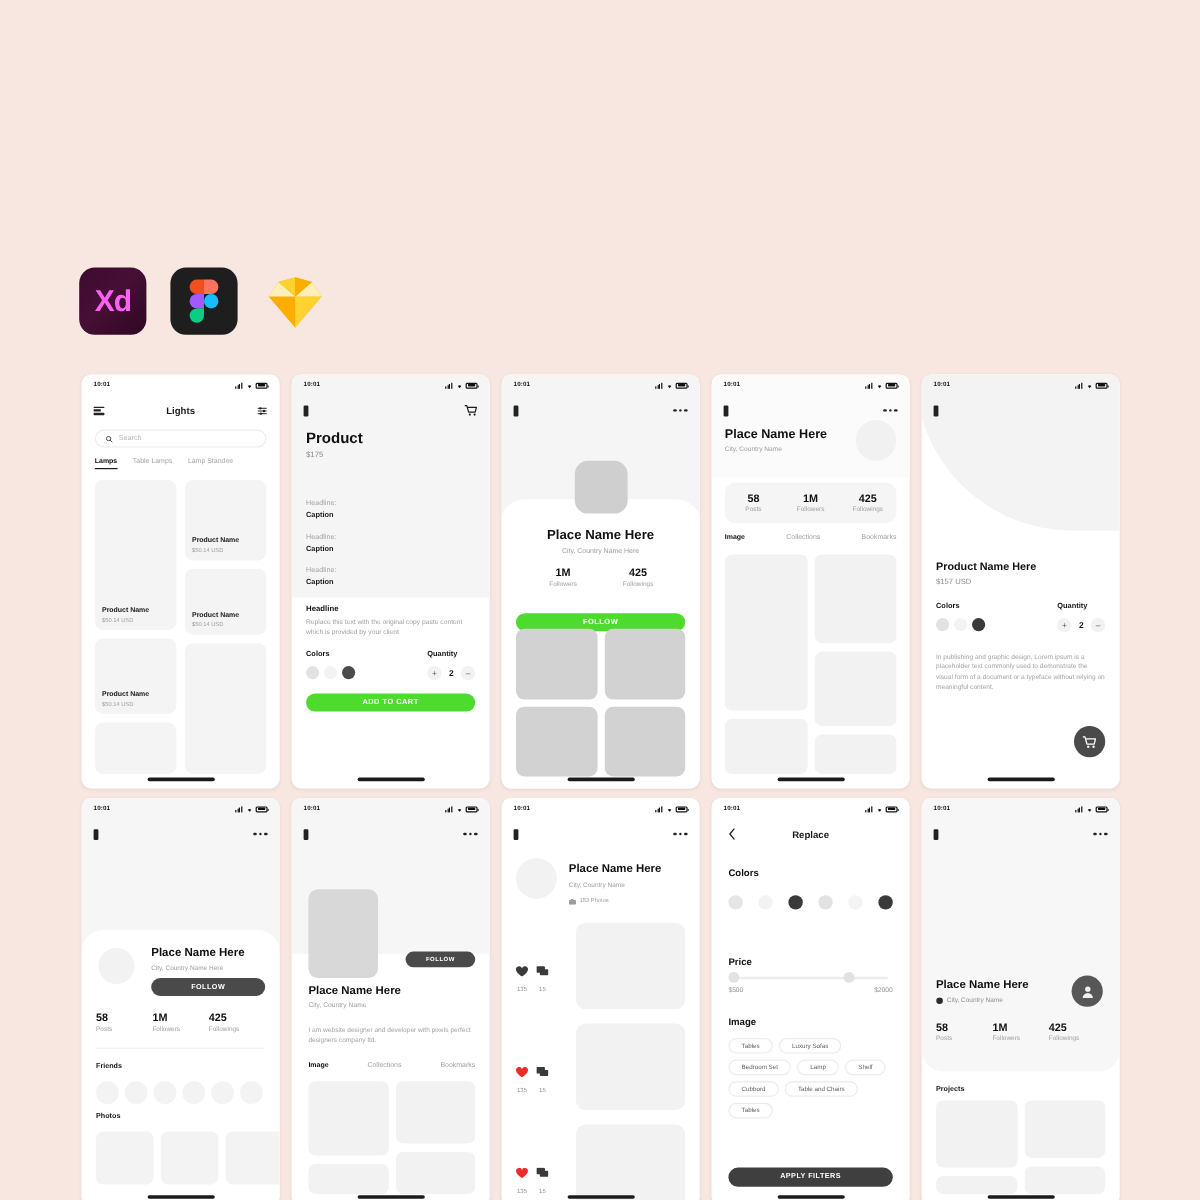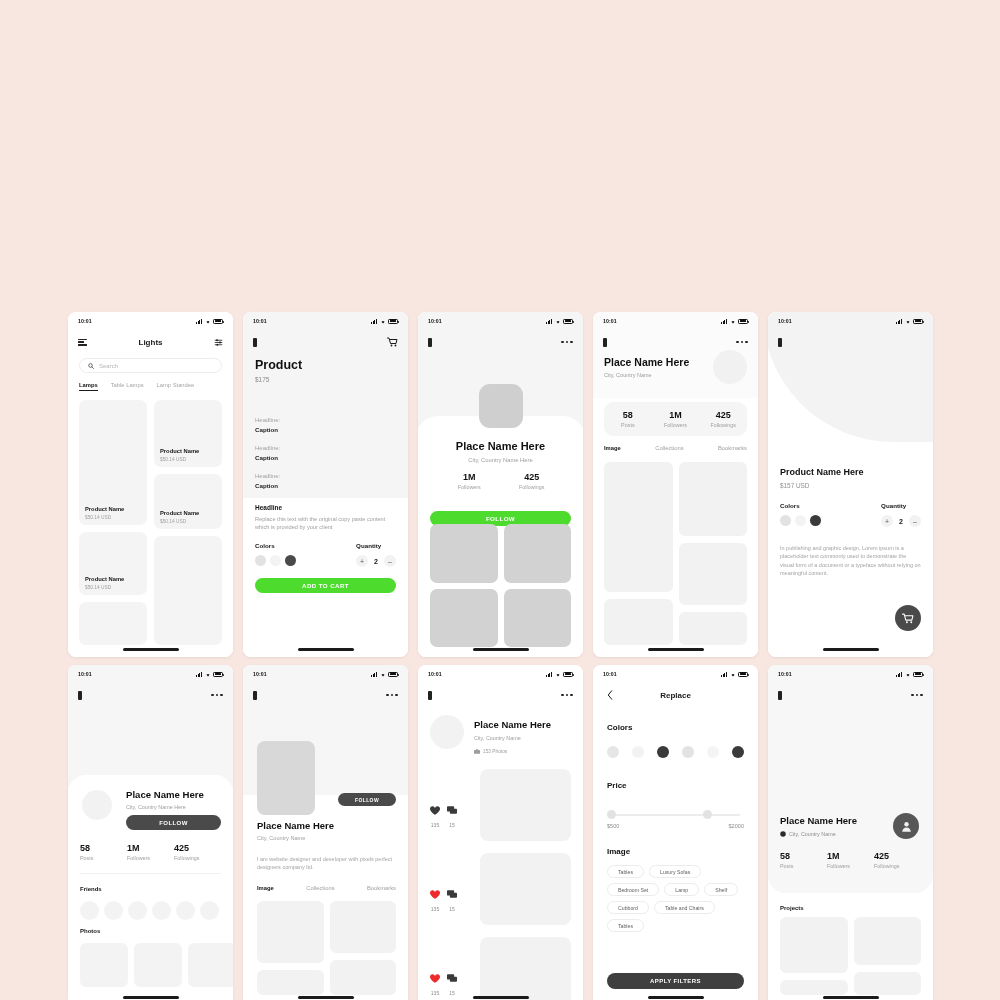--- a/index.html
+++ b/index.html
@@ -224,20 +224,45 @@
   .s10-stats .stat { text-align: left; }
   .s10-lbl { position: absolute; left: 12px; top: 240px; font-size: 6px; font-weight: 700; color: #161616; }
   .s10-grid { position: absolute; left: 12px; right: 12px; top: 252px; bottom: 10px; display: flex; gap: 6px; }
 </style>
 </head>
 <body>
 
 <div class="page">
 
 
+  <div class="app-icons">
+    <div class="app-icon ic-xd">
+      <div class="xd-txt">Xd</div>
+    </div>
+    <div class="app-icon ic-fig">
+      <svg width="56" height="56" viewBox="0 0 56 56">
+        <path d="M28 28a6 6 0 1 1 6 6 6 6 0 0 1-6-6z" fill="#19bcfe"></path>
+        <path d="M16 16a6 6 0 0 1 6-6h6v12h-6a6 6 0 0 1-6-6z" fill="#f24e1e"></path>
+        <path d="M28 10h6a6 6 0 0 1 0 12h-6z" fill="#ff7262"></path>
+        <path d="M16 28a6 6 0 0 1 6-6h6v12h-6a6 6 0 0 1-6-6z" fill="#a259ff"></path>
+        <path d="M16 40a6 6 0 0 1 6-6h6v6a6 6 0 1 1-12 0z" fill="#0acf83"></path>
+      </svg>
+    </div>
+    <div class="app-icon ic-sketch">
+      <svg width="56" height="56" viewBox="0 0 56 56">
+        <path d="M14 12 L28 8 L42 12 L50 24 L28 50 L6 24 Z" fill="#fdb300"></path>
+        <path d="M6 24 L28 50 L28 24 Z" fill="#fdad00"></path>
+        <path d="M50 24 L28 50 L28 24 Z" fill="#fdd231"></path>
+        <path d="M14 12 L6 24 L28 24 Z" fill="#feeeb7"></path>
+        <path d="M42 12 L50 24 L28 24 Z" fill="#feeeb7"></path>
+        <path d="M14 12 L28 8 L28 24 Z" fill="#fdd231"></path>
+        <path d="M42 12 L28 8 L28 24 Z" fill="#fdad00"></path>
+      </svg>
+    </div>
+  </div>
 
   <div class="grid">
 
     <div class="row top">
 
       <div class="phone">
         <div class="screen">
           <div class="statusbar">
             <span class="sb-time">10:01</span>
             <span class="sb-right">
@@ -841,21 +866,21 @@
           <div class="s9-sec" style="top:58px">Colors</div>
           <div class="s9-colors">
             <i style="background:#e6e6e6"></i>
             <i style="background:#f2f2f2"></i>
             <i style="background:#3a3a3a"></i>
             <i style="background:#e2e2e2"></i>
             <i style="background:#f4f4f4"></i>
             <i style="background:#3a3a3a"></i>
           </div>
 
-          <div class="s9-sec" style="top:116px">Price</div>
+          <div class="s9-sec" style="top:132px">Price</div>
           <div class="s9-slider">
             <div class="s9-track"></div>
             <div class="s9-knob" style="left:0"></div>
             <div class="s9-knob" style="left:70%"></div>
           </div>
           <div class="s9-prices">
             <span>$500</span>
             <span>$2000</span>
           </div>
 

